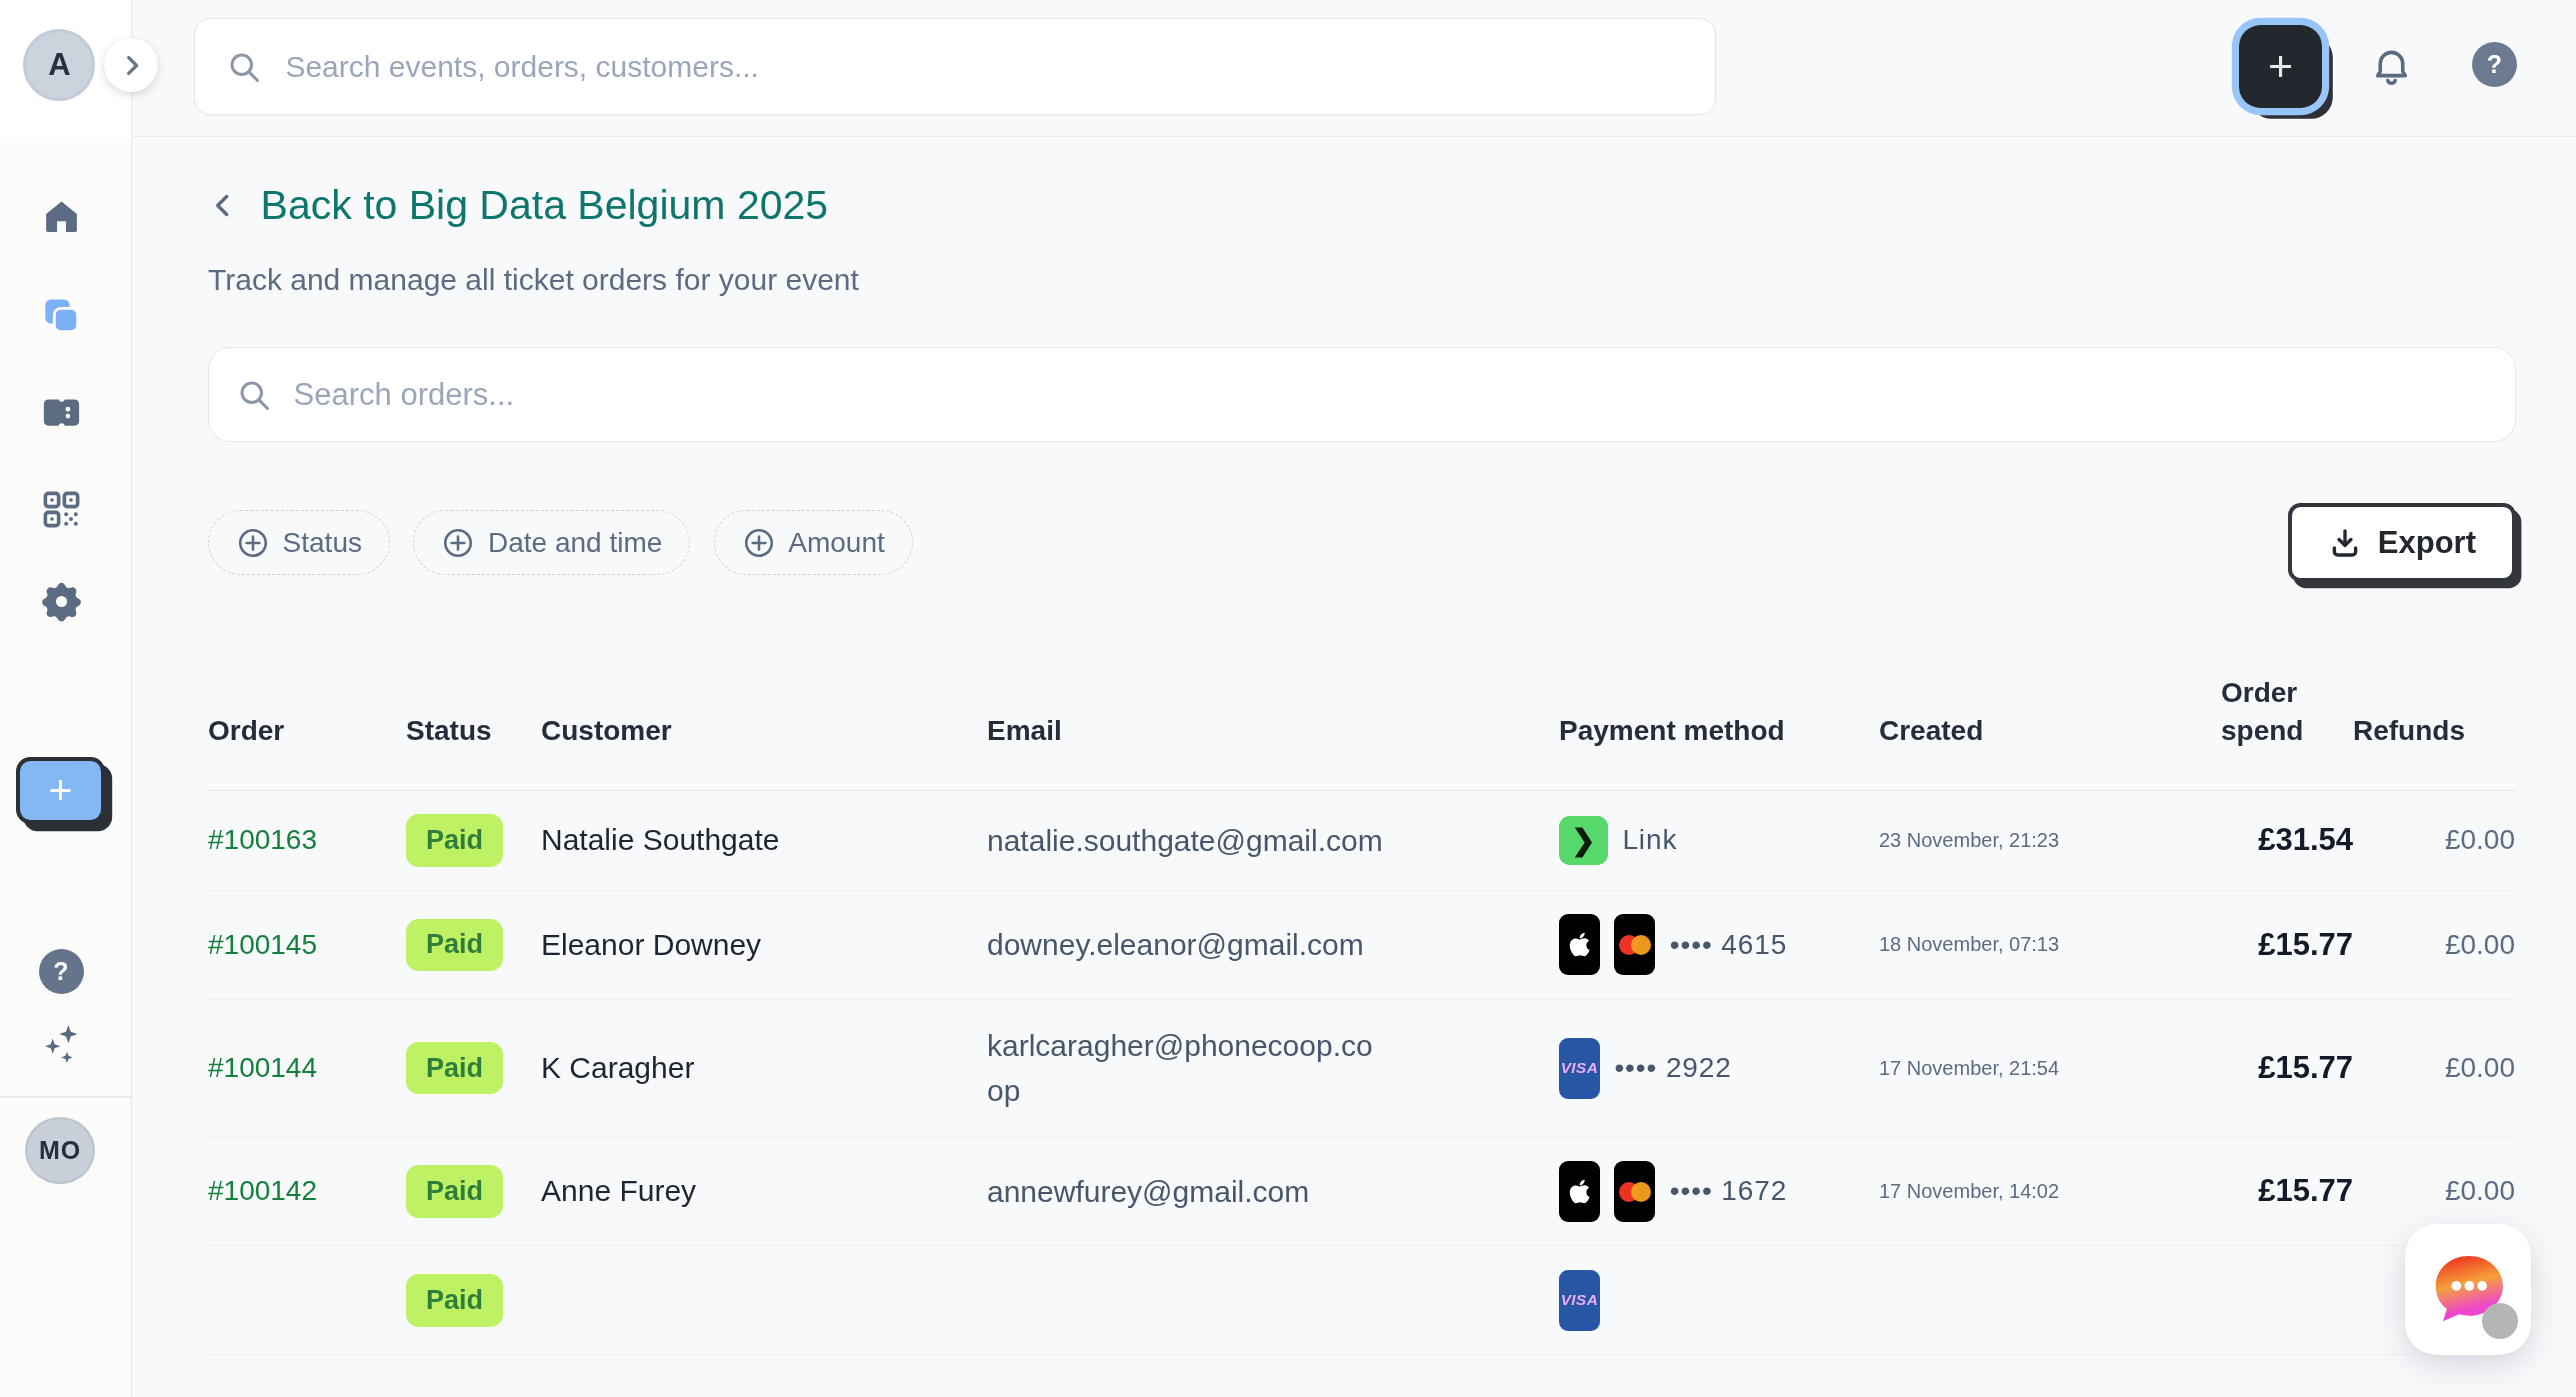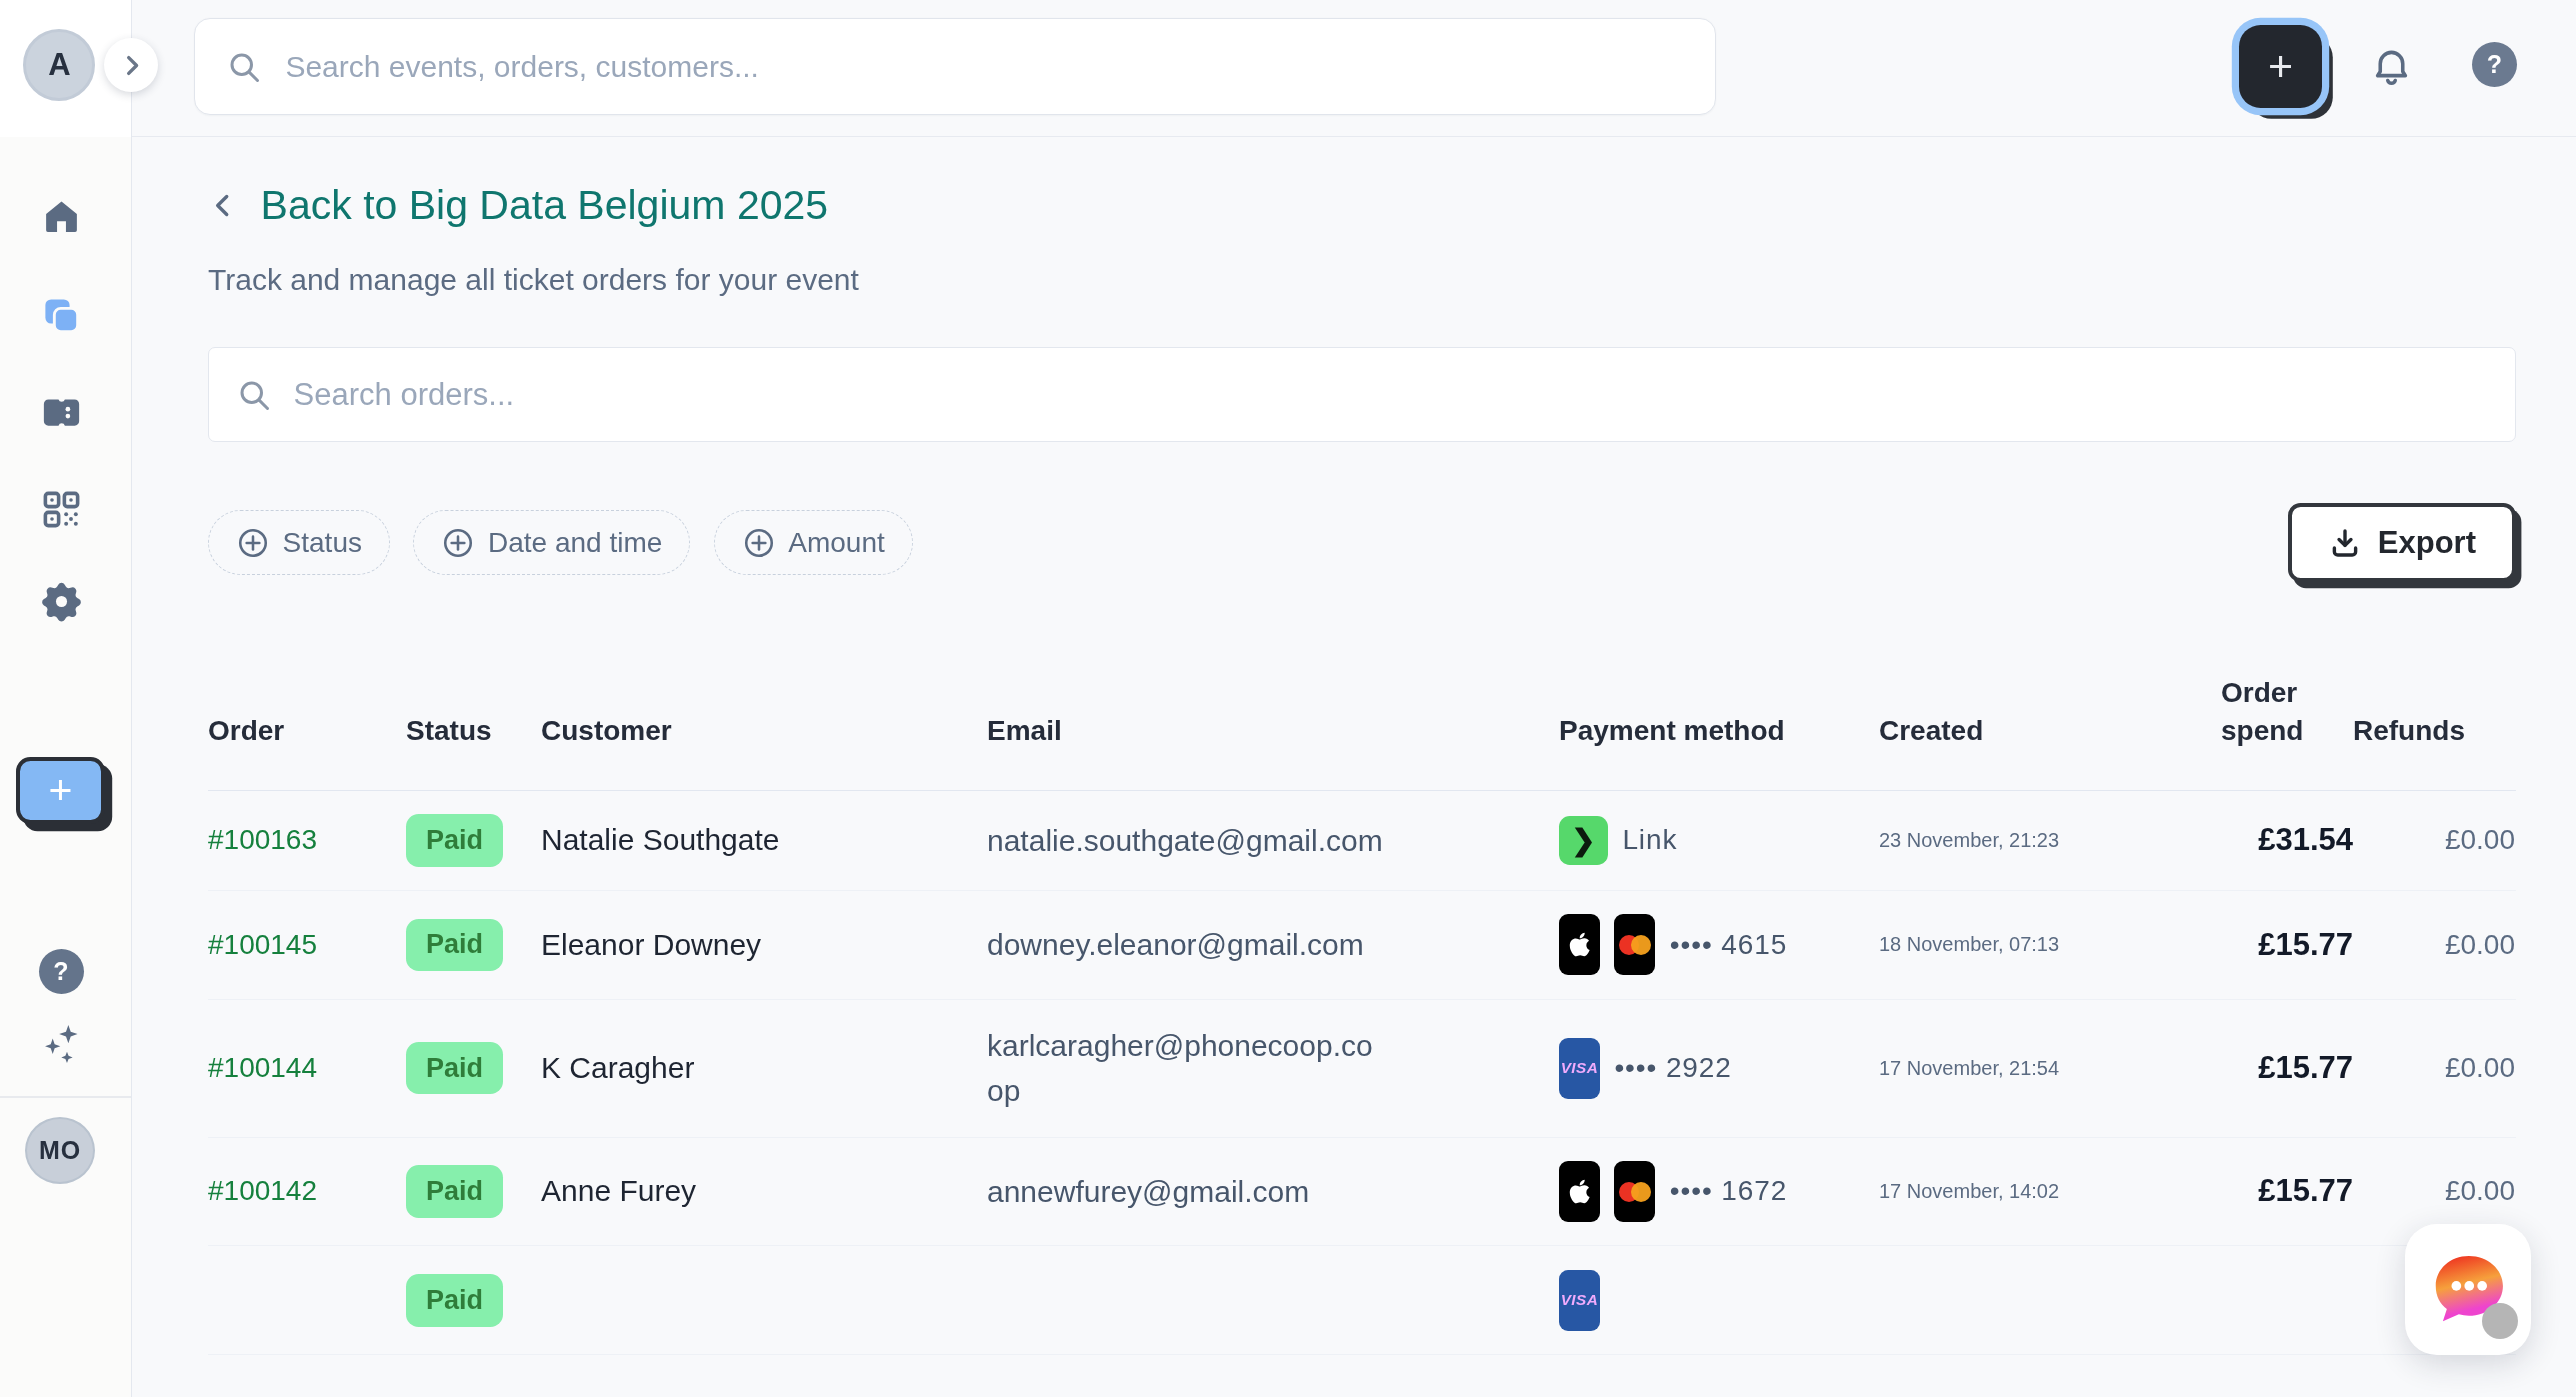--- a/index.html
+++ b/index.html
@@ -50,41 +50,41 @@
     display:flex; align-items:center; justify-content:center; }
 
   
   .main { position:absolute; left:132px; top:137px; width:2444px; padding:0 61px 0 76px; }
   .back-row { margin-top:45px; display:flex; align-items:center; gap:21.6px; width:fit-content; cursor:pointer; }
   .back-row span { font-size:41px; color:#0f766e; }
   .page-title { margin-top:45px; font-size:45px; font-weight:800; color:#1e2532; letter-spacing:-0.5px; }
   .page-subtitle { margin-top:34px; font-size:30px; color:#5b6b82; }
 
   .orders-search { margin-top:50px; width:2308px; height:95px; background:#ffffff;
-    border:1.8px solid #e3e7ee; border-radius:7px; display:flex; align-items:center; padding:0 27px; gap:21.6px; }
+    border:1.8px solid #e3e7ee; border-radius:22px; display:flex; align-items:center; padding:0 27px; gap:21.6px; }
   .orders-search input { flex:1; border:none; outline:none; background:transparent; font-size:31px; color:#334155;
     font-family:"Liberation Sans", sans-serif; }
   .orders-search input::placeholder { color:#9aa7ba; }
 
   .filter-row { margin-top:61px; width:2308px; display:flex; align-items:center; gap:23.4px; }
   .chip { height:65px; border:1.8px dashed #c8d1dd; border-radius:36px; background:transparent;
     display:flex; align-items:center; gap:12.6px; padding:0 27px; font-size:28px; color:#5b6b82; cursor:pointer; }
   .export-btn { margin-left:auto; height:79px; padding:0 36px; background:#ffffff;
     border:4.5px solid #33373d; border-radius:12.6px; box-shadow:5.4px 6.3px 0 0 #33373d;
     display:flex; align-items:center; gap:16px; font-size:31px; font-weight:700; color:#23272e; cursor:pointer; }
 
   
   .table { margin-top:27px; width:2308px; }
   .thead, .trow { display:grid; grid-template-columns:198px 135px 446px 572px 320px 342px 132px 162px; }
   .thead { border-bottom:1.8px solid #e2e7f0; align-items:end; padding:65px 0 40px 0; }
   .th { font-size:28px; font-weight:700; color:#252c3a; line-height:1.35; }
   .th-6, .th-7 { text-align:left; }
   .trow { align-items:center; padding:23.4px 0; border-bottom:1.8px solid #eef1f6; }
   .order-link { font-family:Liberation Sans, sans-serif; font-size:28px; color:#15803d; cursor:pointer; }
-  .badge-paid { display:inline-block; background:#86efac; color:#2f7d3a; font-size:27px; font-weight:600;
+  .badge-paid { display:inline-block; background:#bef264; color:#2f7d3a; font-size:27px; font-weight:600;
     padding:10.8px 20px; border-radius:12.6px; }
   .cell-customer { font-size:30px; font-weight:500; color:#1e2532; }
   .cell-email { font-size:30px; color:#47566b; line-height:1.5; max-width:401px; word-break:break-all; }
   .cell-payment { display:flex; align-items:center; gap:14.4px; }
   .pm-label { font-size:28px; color:#47566b; letter-spacing:0.9px; white-space:nowrap; }
   .pm-card { width:41px; height:61px; border-radius:9px; display:flex; align-items:center; justify-content:center; flex:none; }
   .pm-apple-pay { background:#000000; }
   .pm-mastercard { background:#000000; position:relative; }
   .pm-mastercard .mc-red, .pm-mastercard .mc-org { position:absolute; top:21px; width:20px; height:20px; border-radius:50%; }
   .pm-mastercard .mc-red { left:4.5px; background:#eb3223; }

